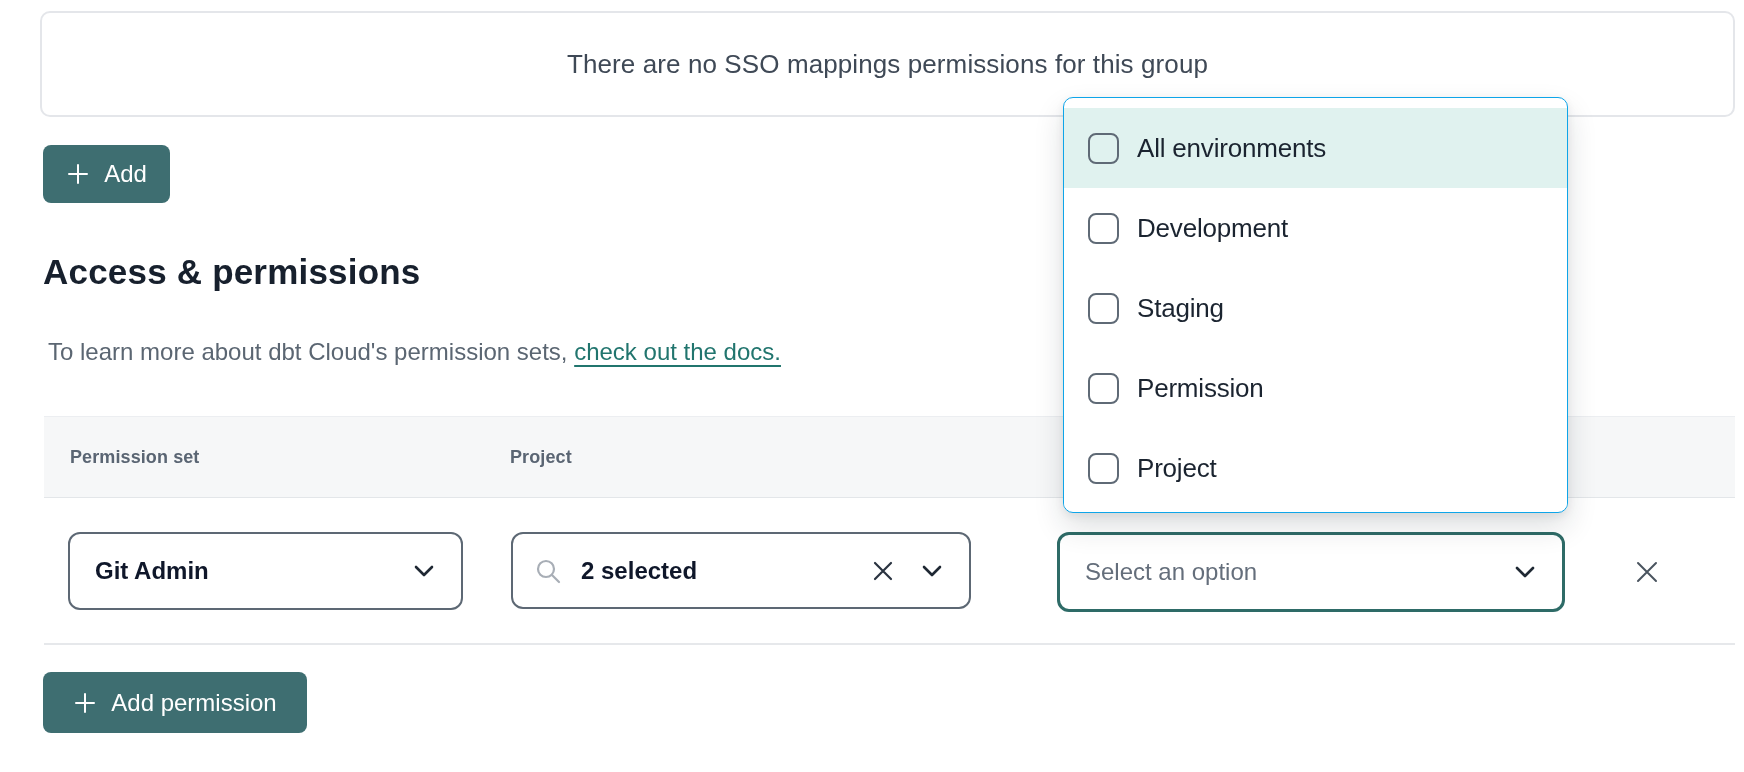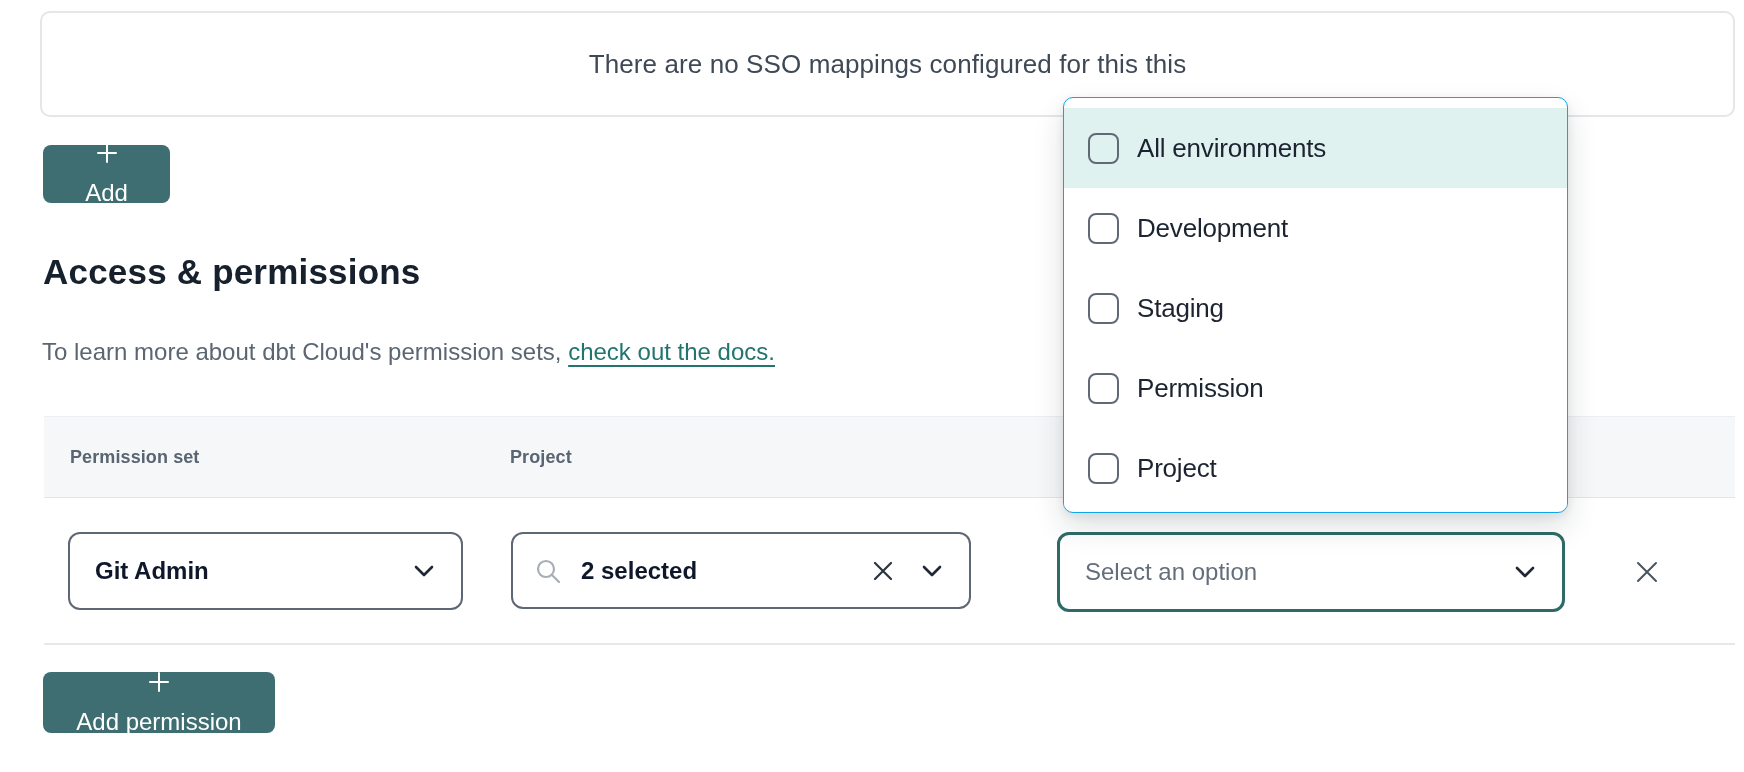--- a/index.html
+++ b/index.html
@@ -9,28 +9,28 @@
 
   
   .sso-box { position:absolute; left:40px; top:11px; width:1695px; height:106px;
     border:2px solid #e4e6ea; border-radius:10px; background:#fff;
     display:flex; align-items:center; justify-content:center; }
   .sso-box .msg { font-size:26px; color:#3f4956; letter-spacing:.1px; }
 
   
   .btn { position:absolute; display:flex; align-items:center; justify-content:center; gap:14px;
     background:#3e6e71; color:#fff; border:none; border-radius:8px; cursor:pointer;
-    font-family:"Liberation Sans", sans-serif; font-size:24px; font-weight:500;flex-direction:column; }
+    font-family:"Liberation Sans", sans-serif; font-size:24px; font-weight:500; }
   .btn-add { left:43px; top:145px; width:127px; height:58px; }
-  .btn-add-permission { left:43px; top:672px; width:232px; height:61px;text-align:center; }
+  .btn-add-permission { left:43px; top:672px; width:264px; height:61px;text-align:center; }
   .plus-icon { width:24px; height:24px; flex:0 0 auto; }
 
   
   .page-title { position:absolute; left:43px; top:252px; font-size:35px; font-weight:700; color:#17202d; letter-spacing:.2px; }
-  .desc { position:absolute; left:42px; top:338px; font-size:24px; color:#5b6672; }
+  .desc { position:absolute; left:48px; top:338px; font-size:24px; color:#5b6672; }
   .desc a { color:#21756e; text-decoration:underline; text-underline-offset:5px; cursor:pointer; }
 
   
   .thead { position:absolute; left:44px; top:416px; width:1691px; height:82px;
     background:#f6f7f8; border-top:1px solid #eceef1; border-bottom:1px solid #e3e6e9;
     display:flex; align-items:center; }
   .th { font-size:18px; font-weight:700; color:#5a6573; letter-spacing:.1px; }
   .th-permission { position:absolute; left:26px; }
   .th-project { position:absolute; left:466px; }
 
@@ -62,21 +62,21 @@
   .option .olabel { font-size:26px; color:#1b2430; letter-spacing:-.2px; }
 
   svg { display:block; }
 </style>
 </head>
 <body>
 
 <div class="stage">
 
   <div class="sso-box">
-    <span class="msg">There are no SSO mappings configured for this this</span>
+    <span class="msg">There are no SSO mappings permissions for this group</span>
   </div>
 
   <button class="btn btn-add">
     <svg class="plus-icon" viewBox="0 0 24 24">
       <path d="M12 3 V21 M3 12 H21" stroke="#ffffff" stroke-width="2" fill="none" stroke-linecap="round"></path>
     </svg>
     <span>Add</span>
   </button>
 
   <h2 class="page-title">Access &amp; permissions</h2>

